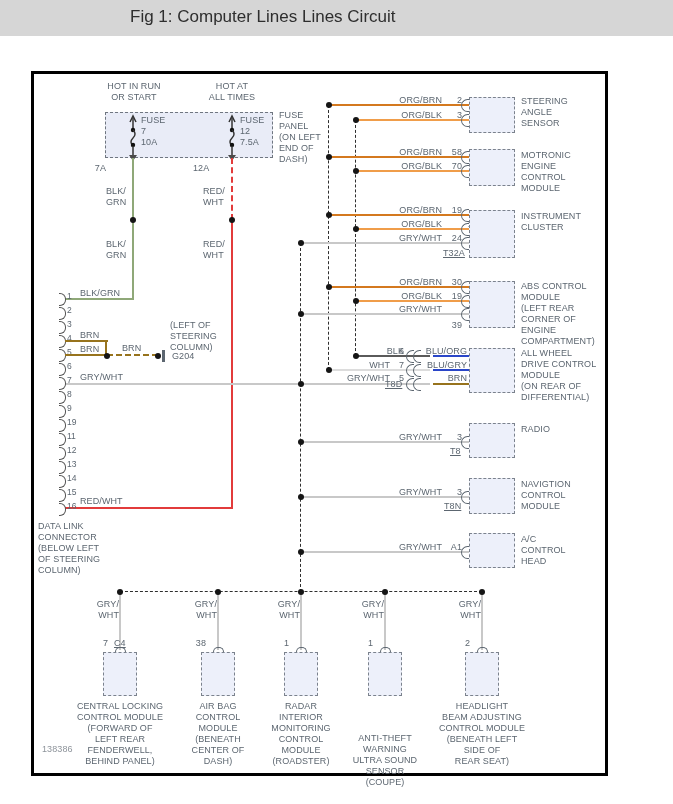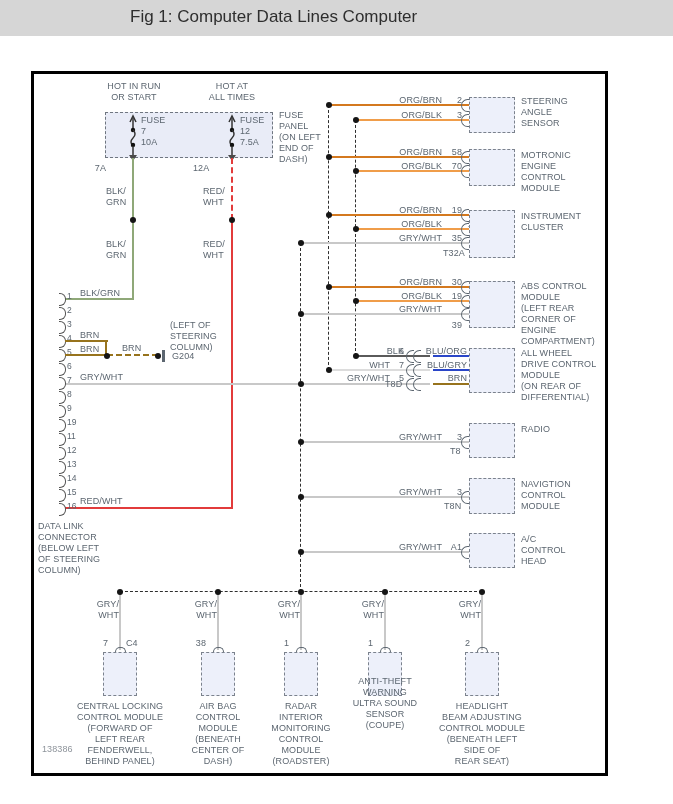--- a/index.html
+++ b/index.html
@@ -5,21 +5,21 @@
   html,body{margin:0;padding:0;background:#fff;}
   #canvas{position:relative;width:673px;height:804px;background:#fff;overflow:hidden;
           font-family:"Liberation Sans",sans-serif;}
   .titlebar{position:absolute;left:0;top:0;width:673px;height:36px;background:#d6d6d6;}
   .title{position:absolute;left:130px;top:7px;font-size:17px;color:#2e2e2e;}
   .frame{position:absolute;left:31px;top:71px;width:577px;height:705px;
          border:3.5px solid #000;box-sizing:border-box;}
   .lbl{position:absolute;font-size:9px;line-height:11px;color:#5c6670;white-space:pre-line;letter-spacing:.1px;}
   .ctr{text-align:center;}
   .rt{text-align:right;}
-  .ul{}
+  .ul{text-decoration:underline;}
   .hl{position:absolute;height:2.4px;}
   .vl{position:absolute;width:2.4px;}
   .busv{position:absolute;width:0;border-left:1.8px dashed #2e2e2e;}
   .bush{position:absolute;height:0;border-top:1.8px dashed #2e2e2e;}
   .dashv-red{position:absolute;width:0;border-left:2.4px dashed #e23b3b;}
   .dashh-brn{position:absolute;height:0;border-top:2.2px dashed #97731d;}
   .dot{position:absolute;width:6px;height:6px;border-radius:50%;background:#151515;transform:translate(-50%,-50%);}
   .box{position:absolute;background:#edf0fa;border:1.6px dashed #7b828d;box-sizing:border-box;}
   .arc{position:absolute;width:7px;height:11px;border:1.3px solid #5c6670;border-right:none;
        border-radius:7px 0 0 7px;}
@@ -34,21 +34,21 @@
   .fusebox{position:absolute;left:105px;top:112px;width:168px;height:46px;background:#e9ecf7;
        border:1.8px dashed #6f7680;box-sizing:border-box;}
   svg{position:absolute;overflow:visible;}
 </style>
 </head>
 <body>
 
 <div id="canvas">
 
   <div class="titlebar"></div>
-  <div class="title">Fig 1: Computer Data Lines Computer</div>
+  <div class="title">Fig 1: Computer Lines Lines Circuit</div>
 
   <div class="frame"></div>
 
   <div class="lbl ctr" style="left:98px;top:81px;width:72px">HOT IN RUN
 OR START</div>
   <div class="lbl ctr" style="left:196px;top:81px;width:72px">HOT AT
 ALL TIMES</div>
   <div class="fusebox"></div>
   <div class="lbl" style="left:279px;top:110px">FUSE
 PANEL
@@ -133,21 +133,21 @@
 MODULE</div>
 
   <div class="hl" style="left:329px;top:214px;width:140px;background:#d4791f"></div>
   <div class="hl" style="left:356px;top:228px;width:113px;background:#f09d4a"></div>
   <div class="hl" style="left:301px;top:242px;width:168px;background:#c8c8c8"></div>
   <div class="lbl rt" style="left:390px;top:205px;width:52px">ORG/BRN</div>
   <div class="lbl rt" style="left:444px;top:205px;width:18px">19</div>
   <div class="lbl rt" style="left:390px;top:219px;width:52px">ORG/BLK</div>
   <div class="lbl rt" style="left:460px;top:219px;width:18px">18</div>
   <div class="lbl rt" style="left:390px;top:233px;width:52px">GRY/WHT</div>
-  <div class="lbl rt" style="left:444px;top:233px;width:18px">35</div>
+  <div class="lbl rt" style="left:444px;top:233px;width:18px">24</div>
   <div class="lbl ul" style="left:443px;top:248px">T32A</div>
   <div class="arc" style="left:461px;top:209px"></div>
   <div class="arc" style="left:461px;top:223px"></div>
   <div class="arc" style="left:461px;top:237px"></div>
   <div class="box" style="left:469px;top:210px;width:46px;height:48px"></div>
   <div class="lbl" style="left:521px;top:211px">INSTRUMENT
 CLUSTER</div>
 
   <div class="hl" style="left:329px;top:286px;width:140px;background:#d4791f"></div>
   <div class="hl" style="left:356px;top:300px;width:113px;background:#f09d4a"></div>
@@ -347,21 +347,21 @@
   <div class="lbl rt" style="left:180px;top:599px;width:37px">GRY/
 WHT</div>
   <div class="lbl rt" style="left:263px;top:599px;width:37px">GRY/
 WHT</div>
   <div class="lbl rt" style="left:347px;top:599px;width:37px">GRY/
 WHT</div>
   <div class="lbl rt" style="left:444px;top:599px;width:37px">GRY/
 WHT</div>
 
   <div class="lbl rt" style="left:90px;top:638px;width:18px">7</div>
-  <div class="lbl ul" style="left:126px;top:638px">C4</div>
+  <div class="lbl ul" style="left:114px;top:638px">C4</div>
   <div class="lbl rt" style="left:188px;top:638px;width:18px">38</div>
   <div class="lbl rt" style="left:271px;top:638px;width:18px">1</div>
   <div class="lbl rt" style="left:355px;top:638px;width:18px">1</div>
   <div class="lbl rt" style="left:452px;top:638px;width:18px">2</div>
 
   <div class="arc-up" style="left:115px;top:647px"></div>
   <div class="arc-up" style="left:213px;top:647px"></div>
   <div class="arc-up" style="left:296px;top:647px"></div>
   <div class="arc-up" style="left:380px;top:647px"></div>
   <div class="arc-up" style="left:477px;top:647px"></div>
@@ -383,21 +383,21 @@
 MODULE
 (BENEATH
 CENTER OF
 DASH)</div>
   <div class="lbl ctr" style="left:246px;top:701px;width:110px">RADAR
 INTERIOR
 MONITORING
 CONTROL
 MODULE
 (ROADSTER)</div>
-  <div class="lbl ctr" style="left:330px;top:676px;width:110px">ANTI-THEFT
+  <div class="lbl ctr" style="left:330px;top:733px;width:110px">ANTI-THEFT
 WARNING
 ULTRA SOUND
 SENSOR
 (COUPE)</div>
   <div class="lbl ctr" style="left:427px;top:701px;width:110px">HEADLIGHT
 BEAM ADJUSTING
 CONTROL MODULE
 (BENEATH LEFT
 SIDE OF
 REAR SEAT)</div>

